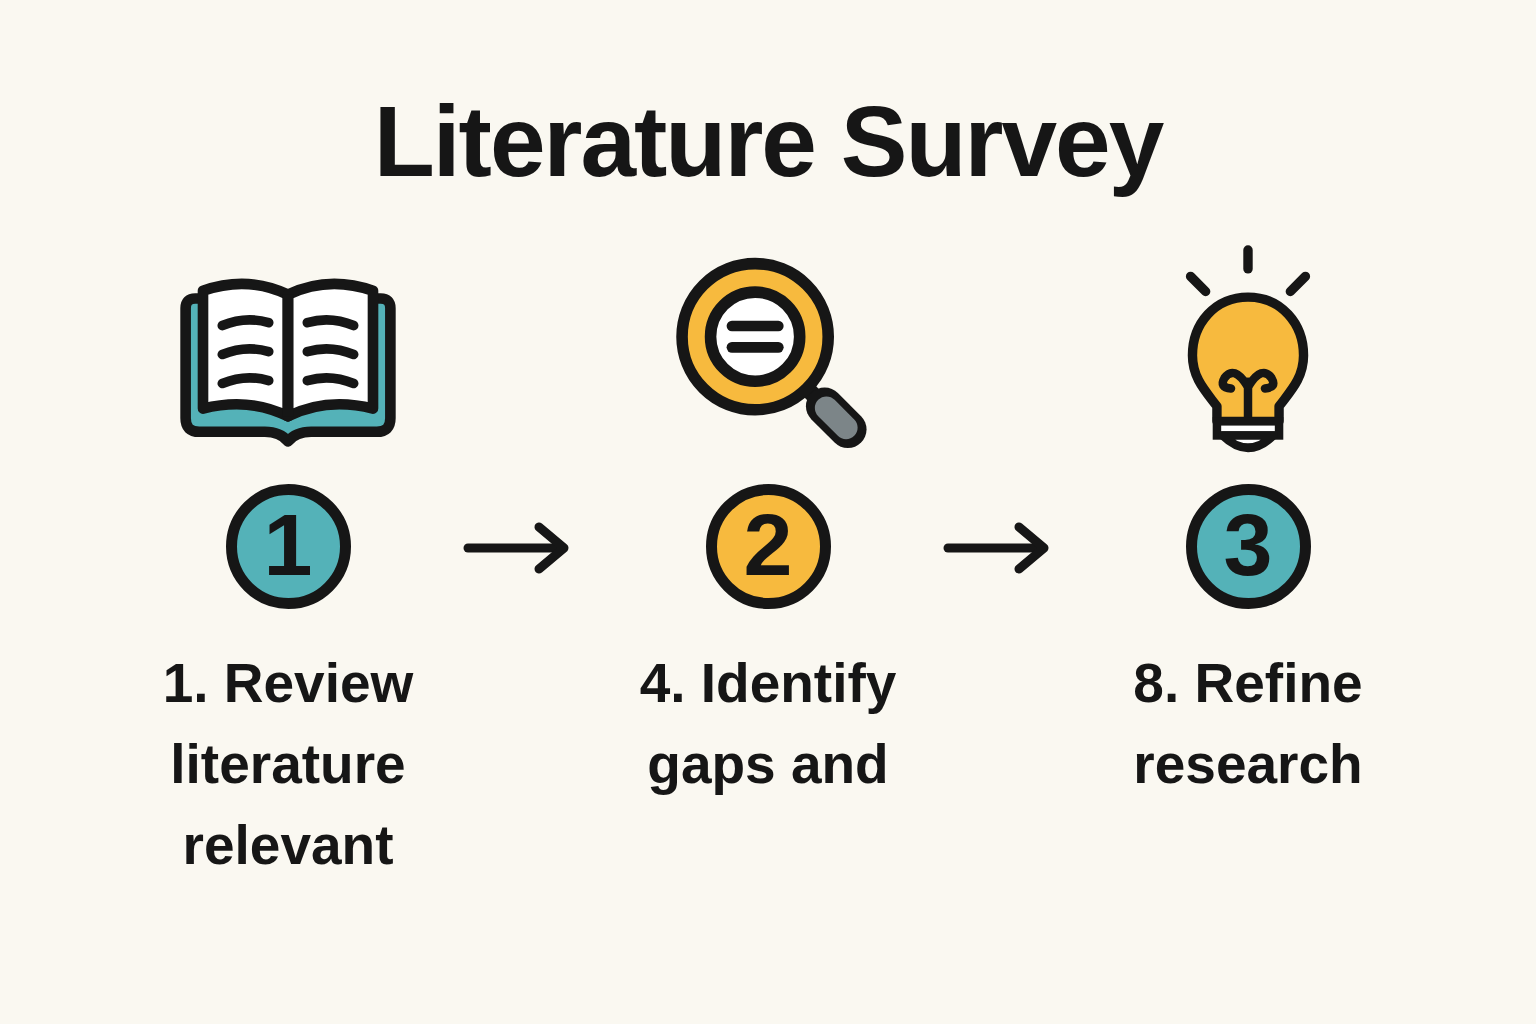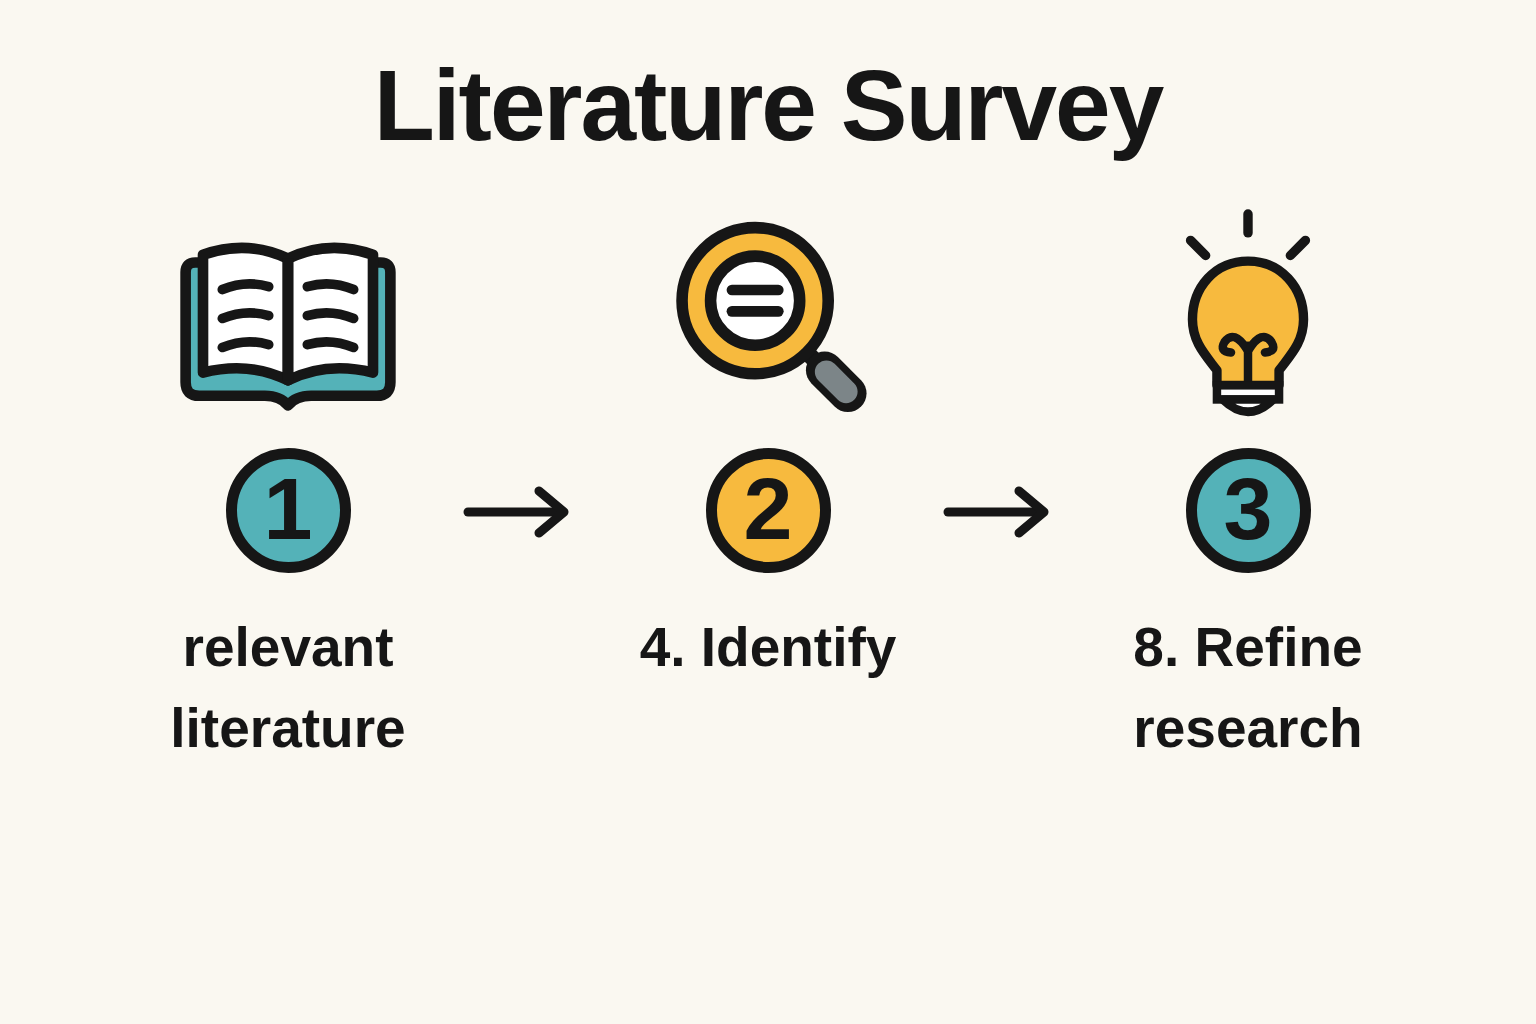--- a/index.html
+++ b/index.html
@@ -11,21 +11,21 @@
   }
   *{margin:0;padding:0;box-sizing:border-box;}
   html,body{width:1536px;height:1024px;}
   body{
     background:var(--background);
     font-family:"Liberation Sans","DejaVu Sans",sans-serif;
     color:var(--ink);
     overflow:hidden;
   }
   .page-title{
-    margin-top:48px;
+    margin-top:84px;
     text-align:center;
     font-size:100px;
     font-weight:800;
     letter-spacing:-2px;
     color:var(--ink);
   }
   .board{
     position:relative;
     width:1440px;
     margin:38px auto 0 auto;
@@ -98,22 +98,23 @@
           <path d="M140 69 Q164 62 188 72"></path>
           <path d="M140 99 Q164 92 188 102"></path>
           <path d="M140 129 Q164 122 188 132"></path>
         </g>
       </svg>
     </div>
     <div class="num-circle teal">
       <span>1</span>
     </div>
     <div class="step-label">
+      <div>1. Review</div>
+      <div>literature</div>
       <div>relevant</div>
-      <div>literature</div>
     </div>
   </div>
 
   <div class="step">
     <div class="icon-box">
       <svg width="205" height="215" viewBox="0 0 230 240">
         <path fill="none" class="stroke" stroke-width="18" d="M150 150 L180 180"></path>
         <path fill="none" class="stroke" stroke-width="42" stroke-linecap="round" d="M178 178 L204 204"></path>
         <path fill="none" stroke="var(--gray)" stroke-width="26" stroke-linecap="round" d="M180 180 L202 202"></path>
         <circle cx="100" cy="100" r="82" style="fill:var(--yellow)" class="stroke" stroke-width="13"></circle>
@@ -122,20 +123,21 @@
           <path d="M74 88 H126"></path>
           <path d="M74 112 H126"></path>
         </g>
       </svg>
     </div>
     <div class="num-circle yellow">
       <span>2</span>
     </div>
     <div class="step-label">
       <div>4. Identify</div>
+      <div>gaps and</div>
     </div>
   </div>
 
   <div class="step">
     <div class="icon-box">
       <svg width="160" height="222" viewBox="0 0 170 235">
         <g fill="none" class="stroke" stroke-width="10" stroke-linecap="round">
           <path d="M85 6 V26"></path>
           <path d="M24 34 L40 50"></path>
           <path d="M146 34 L130 50"></path>

